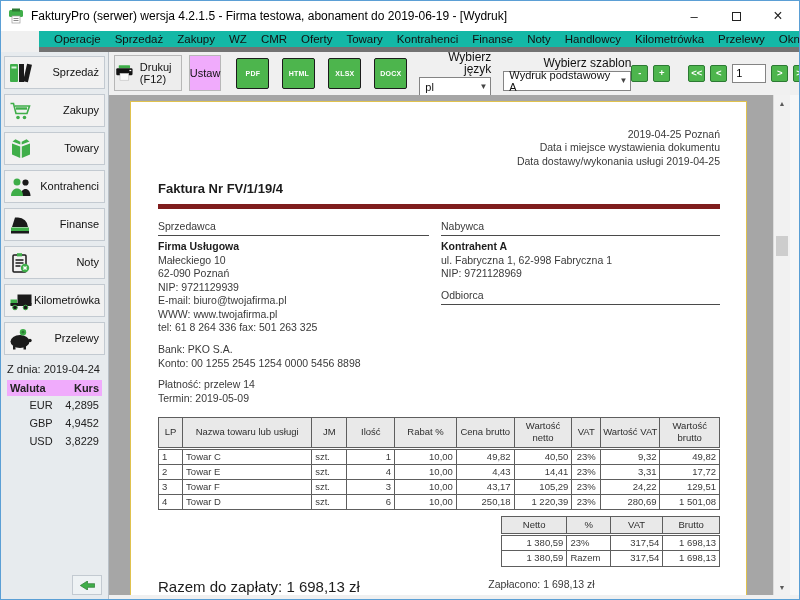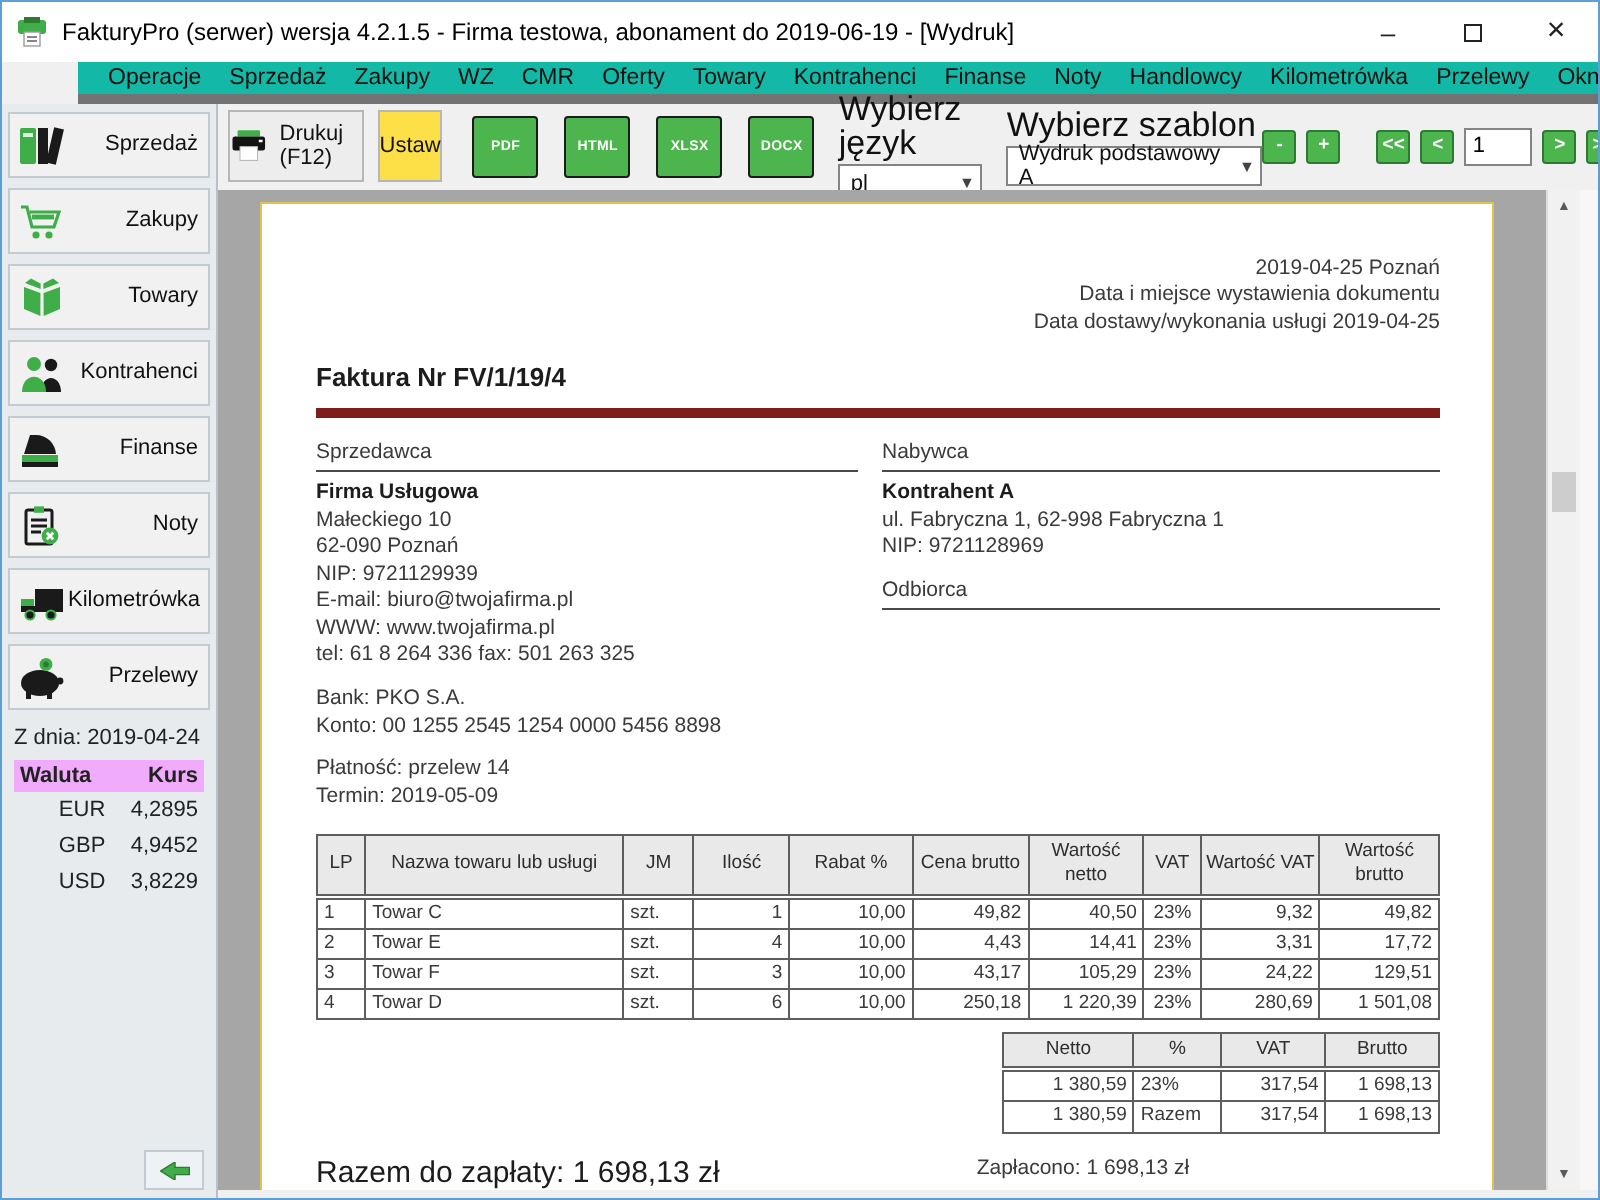--- a/index.html
+++ b/index.html
@@ -36,25 +36,25 @@
   .side-spacer { flex:1; }
   .side-arrow-btn { align-self:flex-end; width:30px; height:20px; background:#eef2f4; border:1px solid #c3cad1; display:flex; align-items:center; justify-content:center; margin:0 4px 2px 0; }
 
   
   .main { flex:1; display:flex; flex-direction:column; min-width:0; }
 
   
   .toolbar { height:43px; flex:0 0 auto; background:#f0f0f0; display:flex; align-items:center; padding:3px 3px 4px 5px; }
   .print-btn { width:116px; height:36px; background:#ededed; border:1px solid #b7b7b7; display:flex; align-items:center; justify-content:center; gap:6px; font-size:11px; color:#111; }
   .print-btn svg { width:28px; height:24px; }
-  .ustaw-btn { width:44px; height:36px; background:#fde047; border:1px solid #b7b7b7; font-size:11px; color:#111; margin-left:7px; display:flex; align-items:center; justify-content:center; }
+  .ustaw-btn { width:44px; height:36px; background:#f0abfc; border:1px solid #b7b7b7; font-size:11px; color:#111; margin-left:7px; display:flex; align-items:center; justify-content:center; }
   .export-group { display:flex; gap:13px; margin-left:15px; }
   .export-btn { width:33px; height:31px; background:#4db54d; border:1.5px solid #1c1c1c; border-radius:2px; color:#fff; font-size:7px; font-weight:bold; display:flex; align-items:center; justify-content:center; letter-spacing:.2px; }
   .combo-group { display:flex; flex-direction:column; margin-left:12px; gap:2px; }
-  .combo-label { font-size:17px; color:#111; line-height:1; margin-top:1px; }
+  .combo-label { font-size:12px; color:#111; line-height:1; margin-top:1px;text-align:right; }
   .combo { height:20px; background:#fff; border:1px solid #848484; display:flex; align-items:center; justify-content:space-between; font-size:11px; color:#111; padding:0 3px 0 5px; }
   .combo .chev { font-size:8px; color:#444; }
   .combo.lang { width:72px; }
   .combo.tmpl { width:128px; }
   .nav-group { margin-left:auto; display:flex; align-items:center; gap:5px; padding-right:3px; }
   .nav-btn { width:17px; height:17px; background:#4db54d; border:1px solid #2c7a33; border-radius:2px; color:#fff; font-size:9.5px; font-weight:bold; display:flex; align-items:center; justify-content:center; line-height:1; }
   .nav-gap { width:8px; }
   .page-input { width:34px; height:19px; border:1px solid #848484; font-size:11px; padding:0 3px; }
 
   

